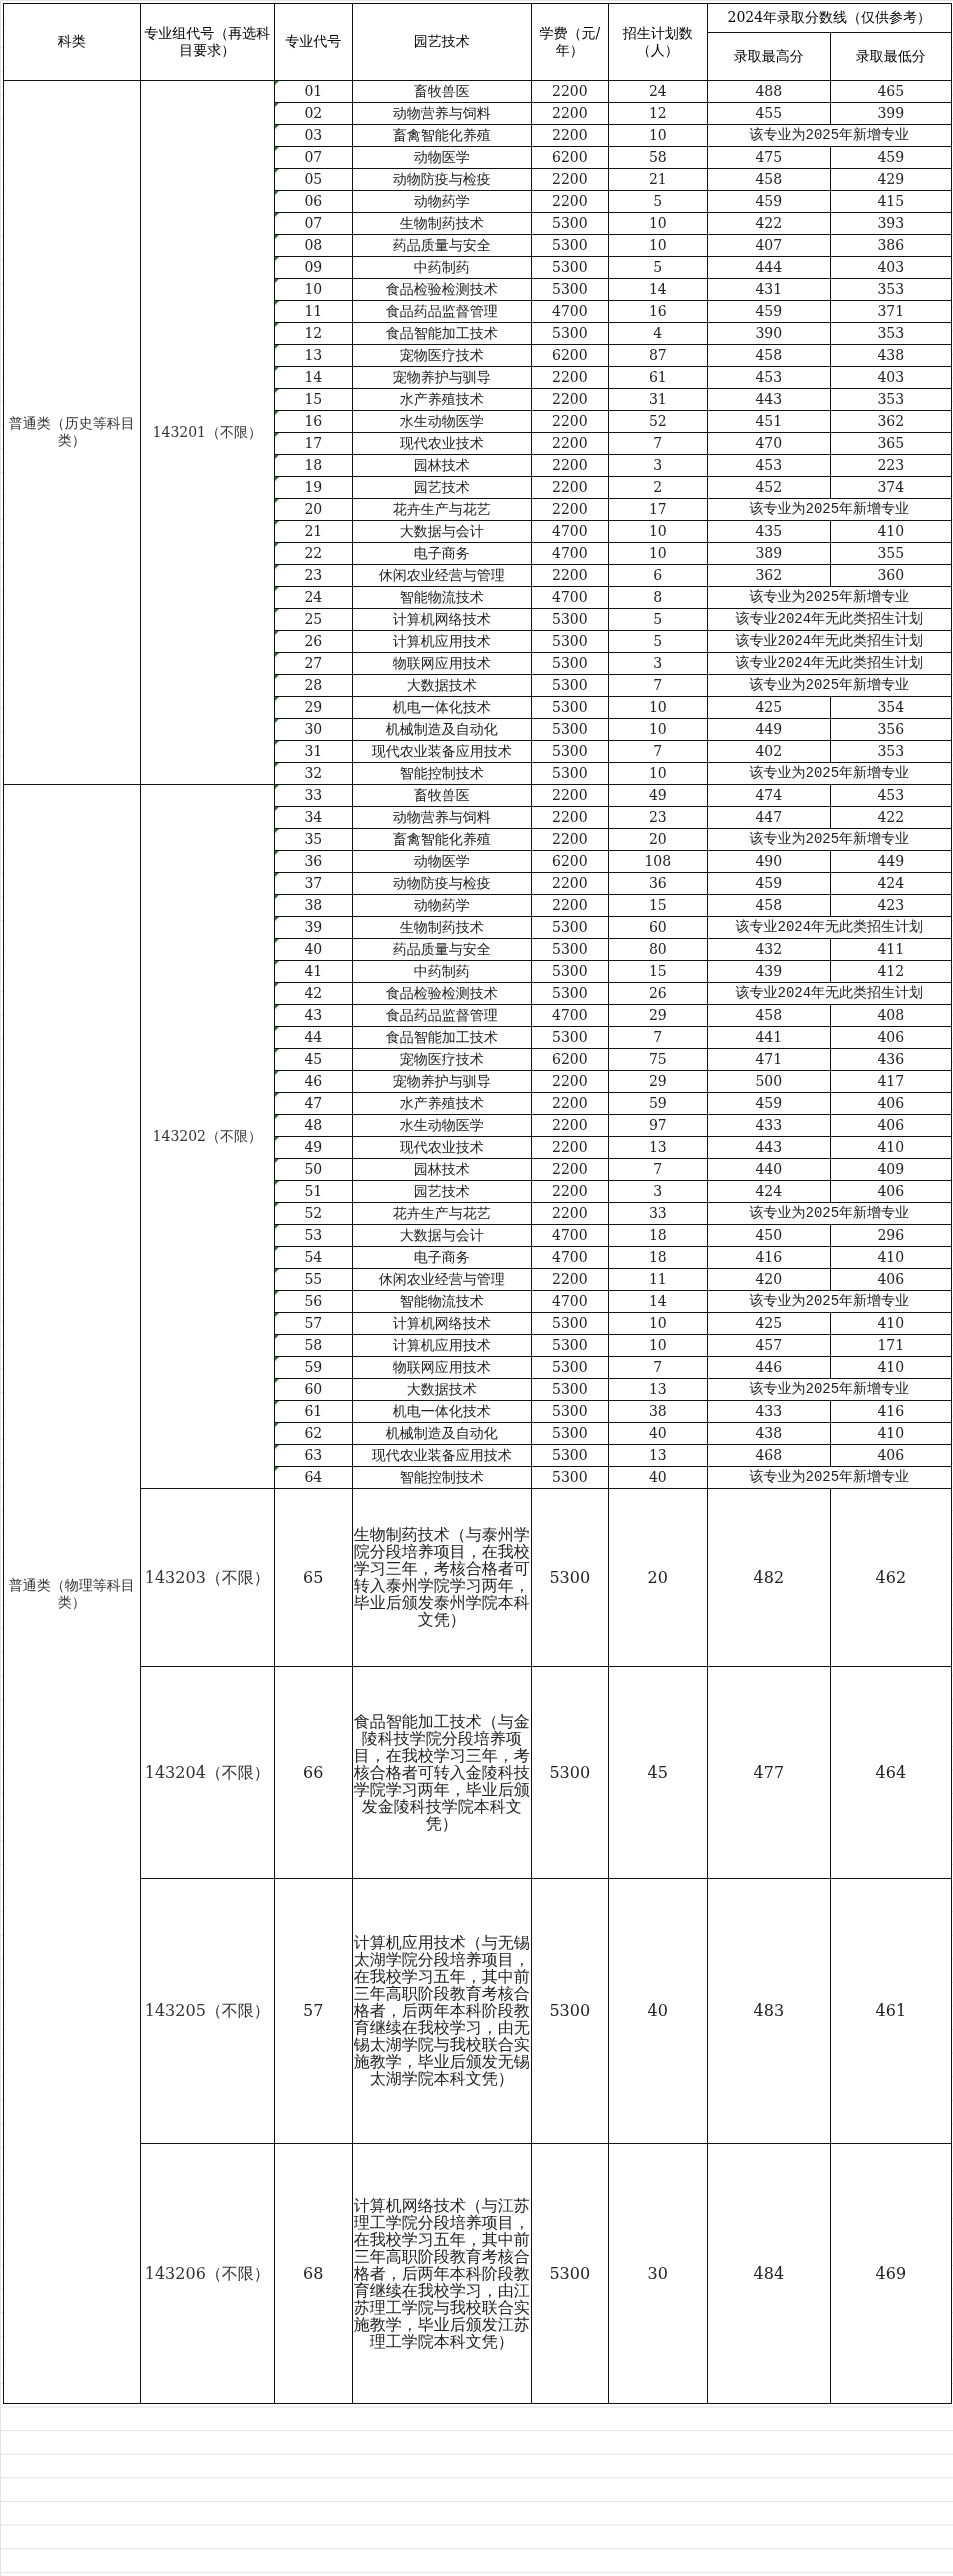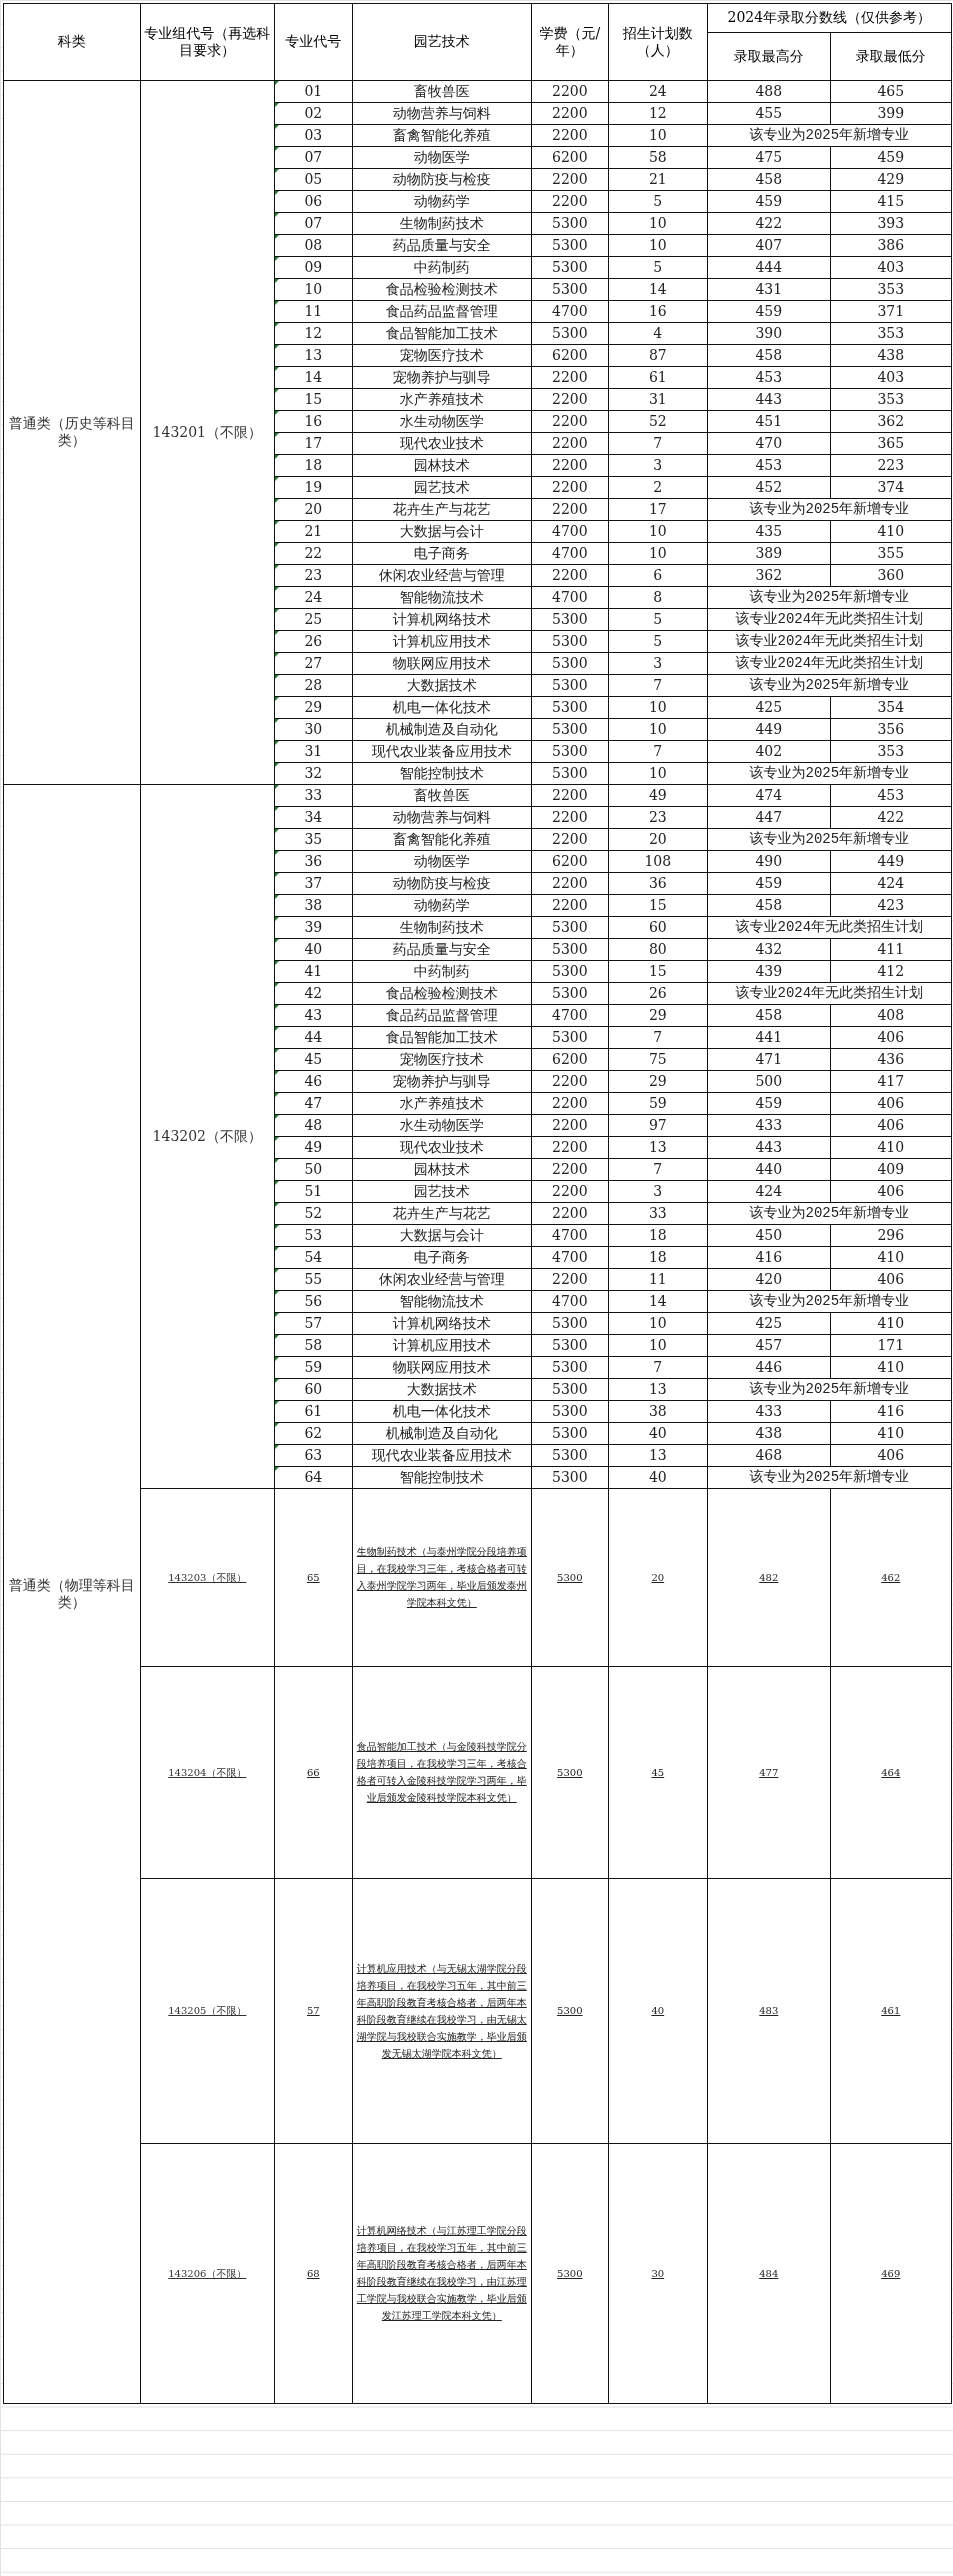--- a/index.html
+++ b/index.html
@@ -17,21 +17,21 @@
                 position: relative; overflow: hidden; }
   th.hdr { font-size: 16px; line-height: 21px; color: #000000; }
   tr.head1 th { height: 42px; }
   tr.head2 th { height: 34px; text-align: center; }
   tr.row td { height: 21px; font-size: 14px; }
   td.name { text-align: left; padding-left: 3.8px; white-space: nowrap; }
   td.note { font-size: 14px; font-family: Liberation Mono, monospace; }
   td.group, td.cat { font-size: 14px; line-height: 19px; color: #333; }
   td.code::before { content: ""; position: absolute; left: 0; top: 0; width: 0; height: 0;
                     border-top: 4.7px solid #2e7d32; border-right: 4.7px solid transparent; }
-  tr.tall td { font-size: 10px; text-decoration: underline; }
+  tr.tall td { font-size: 16px; }
   td.desc { text-align: left; padding: 3.8px 3.8px; line-height: 23.6px; white-space: normal; }
   .bottom-fill { position: absolute; left: 0; top: 2507px; width: 954px; height: 69px; }
 </style>
 </head>
 <body>
 
 <div class="sheet"></div>
 
 <table class="admit">
   <colgroup>

